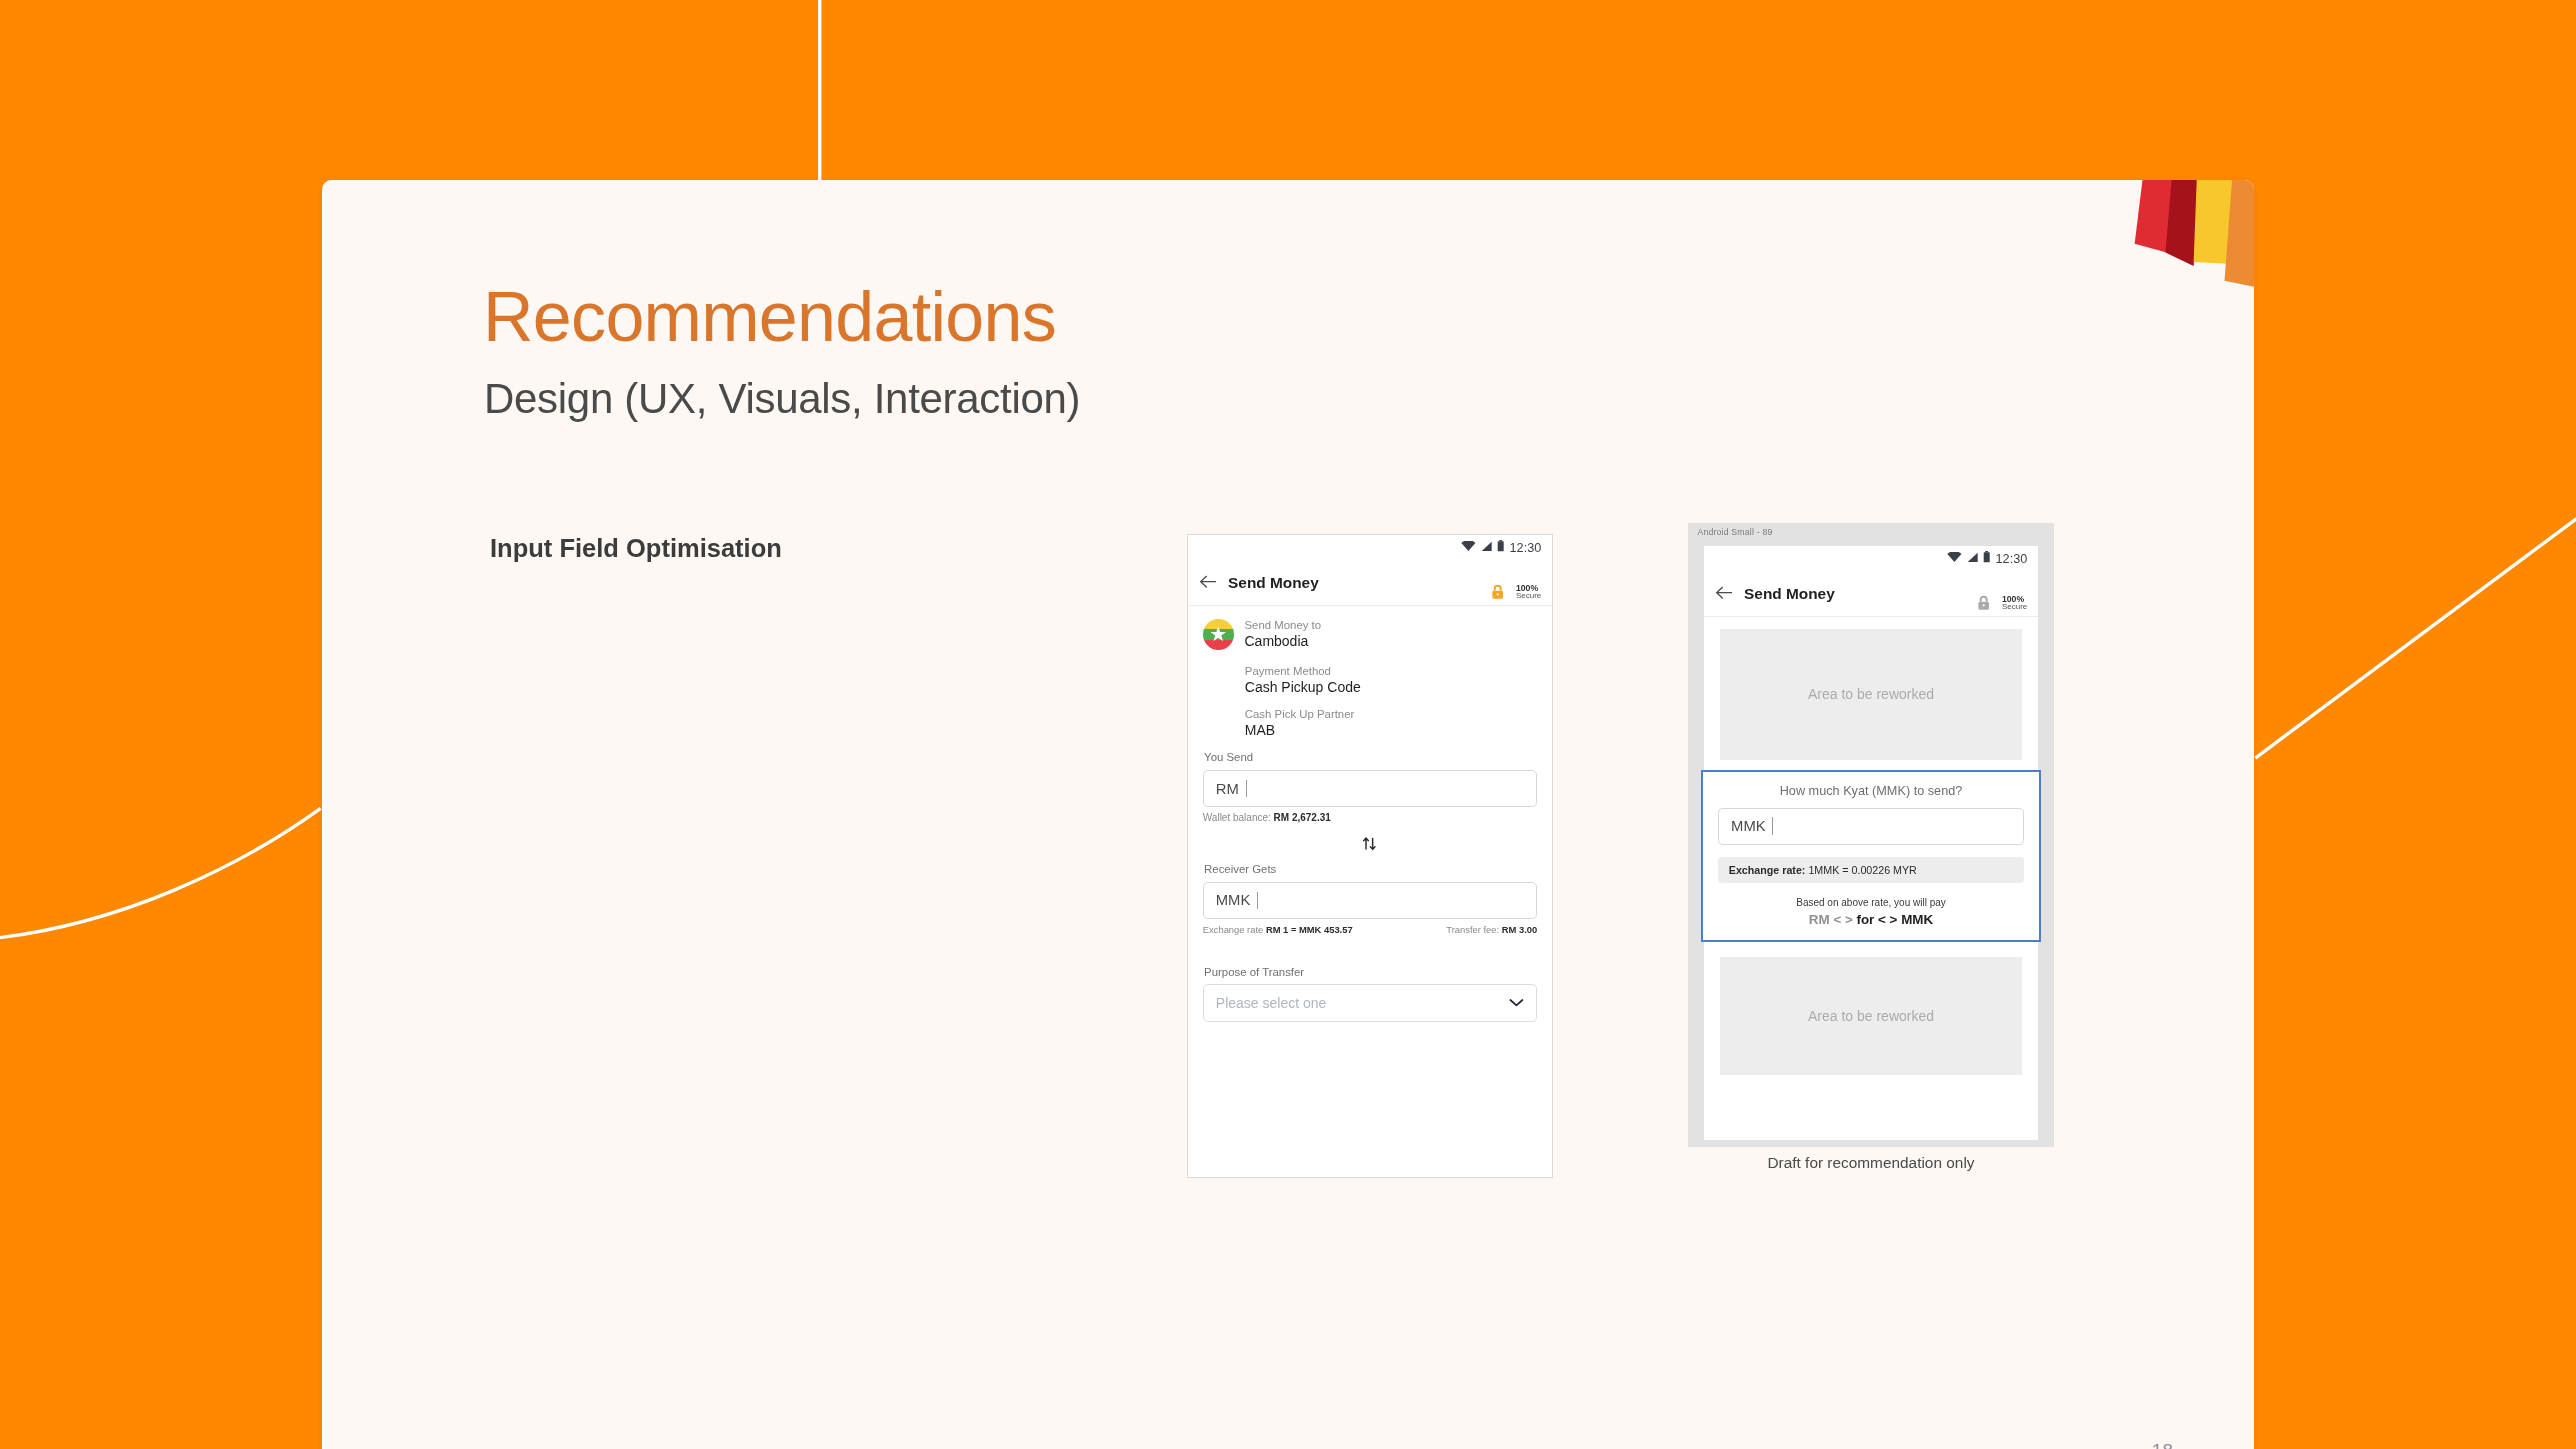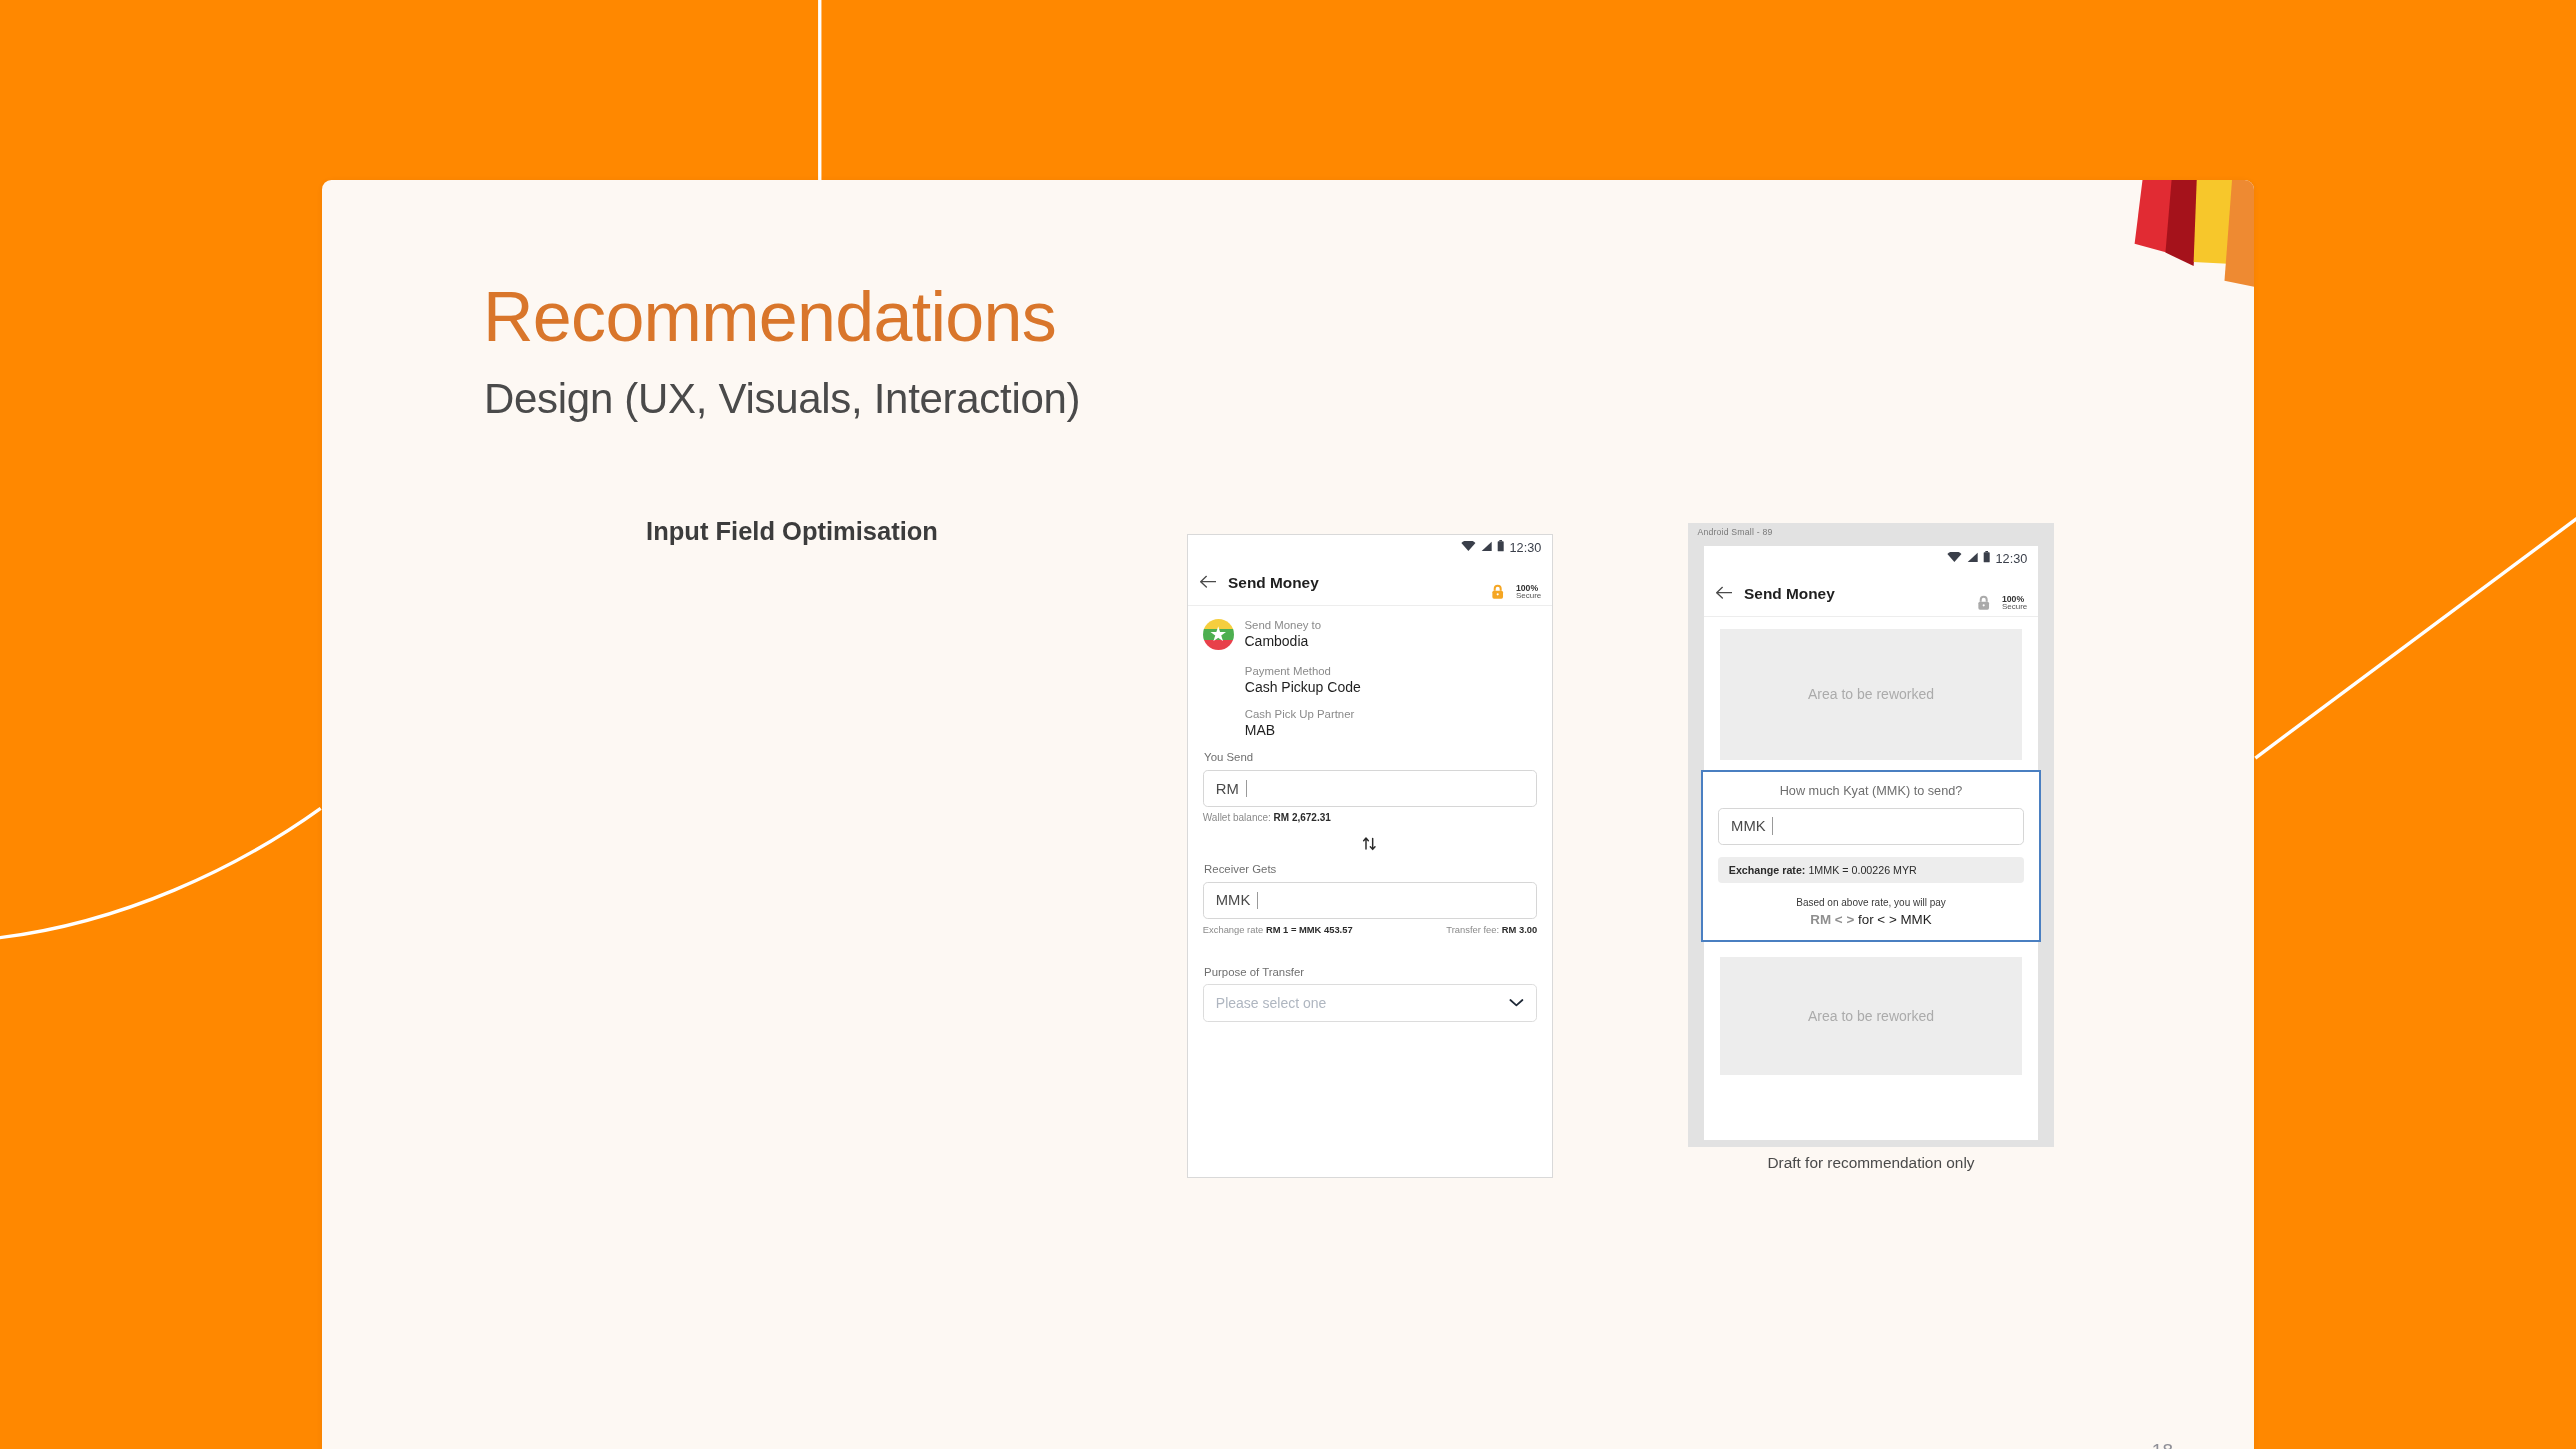--- a/index.html
+++ b/index.html
@@ -23,21 +23,21 @@
     font-size:70px;color:#D9762B;font-weight:400;letter-spacing:-0.7px;
     line-height:1.05;white-space:nowrap;
   }
   .subtitle{
     position:absolute;left:162px;top:196px;
     font-size:42px;color:#4A4A4A;font-weight:400;letter-spacing:-0.3px;
     line-height:1.1;white-space:nowrap;
   }
 
   
-  .copy-col{position:absolute;left:168px;top:336px;width:604px;text-align:center;}
+  .copy-col{position:absolute;left:168px;top:353px;width:604px;}
   .copy-head{font-size:25.5px;font-weight:700;color:#3C3C3C;margin:0 0 19px 0;line-height:1.2;}
   .copy-p{font-size:23px;color:#3C3C3C;line-height:1.34;margin:0 0 17.4px 0;}
 
   
   .phone1{
     position:absolute;left:865px;top:354px;width:366px;height:644px;
     background:#FFFFFF;border:1.3px solid #D9D9D9;box-sizing:border-box;
   }
   .phone2-wrap{position:absolute;left:1366px;top:343px;width:366px;height:664px;}
   .phone2-outer{
@@ -108,21 +108,21 @@
   }
   .hb-q{text-align:center;font-size:12.7px;color:#6E6E6E;margin-bottom:9.4px;}
   .rate-chip{
     background:#EDEDED;border-radius:4px;padding:7.4px 10.7px;margin-top:12px;
     font-size:10.7px;color:#2B2B2B;
   }
   .rate-chip b{font-weight:700;}
   .pay-note{text-align:center;font-size:10px;color:#3A3A3A;margin-top:13.4px;}
   .pay-line{text-align:center;font-size:13.4px;margin-top:4px;color:#1F1F1F;}
   .pay-line .muted{color:#8F8F8F;font-weight:700;}
-  .pay-line b{font-weight:400;}
+  .pay-line b{font-weight:700;}
 
   .caption{
     position:absolute;left:0;top:631px;width:366px;text-align:center;
     font-size:15.4px;color:#4A4A4A;
   }
   .arrow-circle{position:absolute;left:1589px;top:860px;width:42px;height:42px;}
   .page-num{position:absolute;right:81px;bottom:67px;font-size:19px;color:#8E8E96;}
 </style>
 </head>
 <body>

